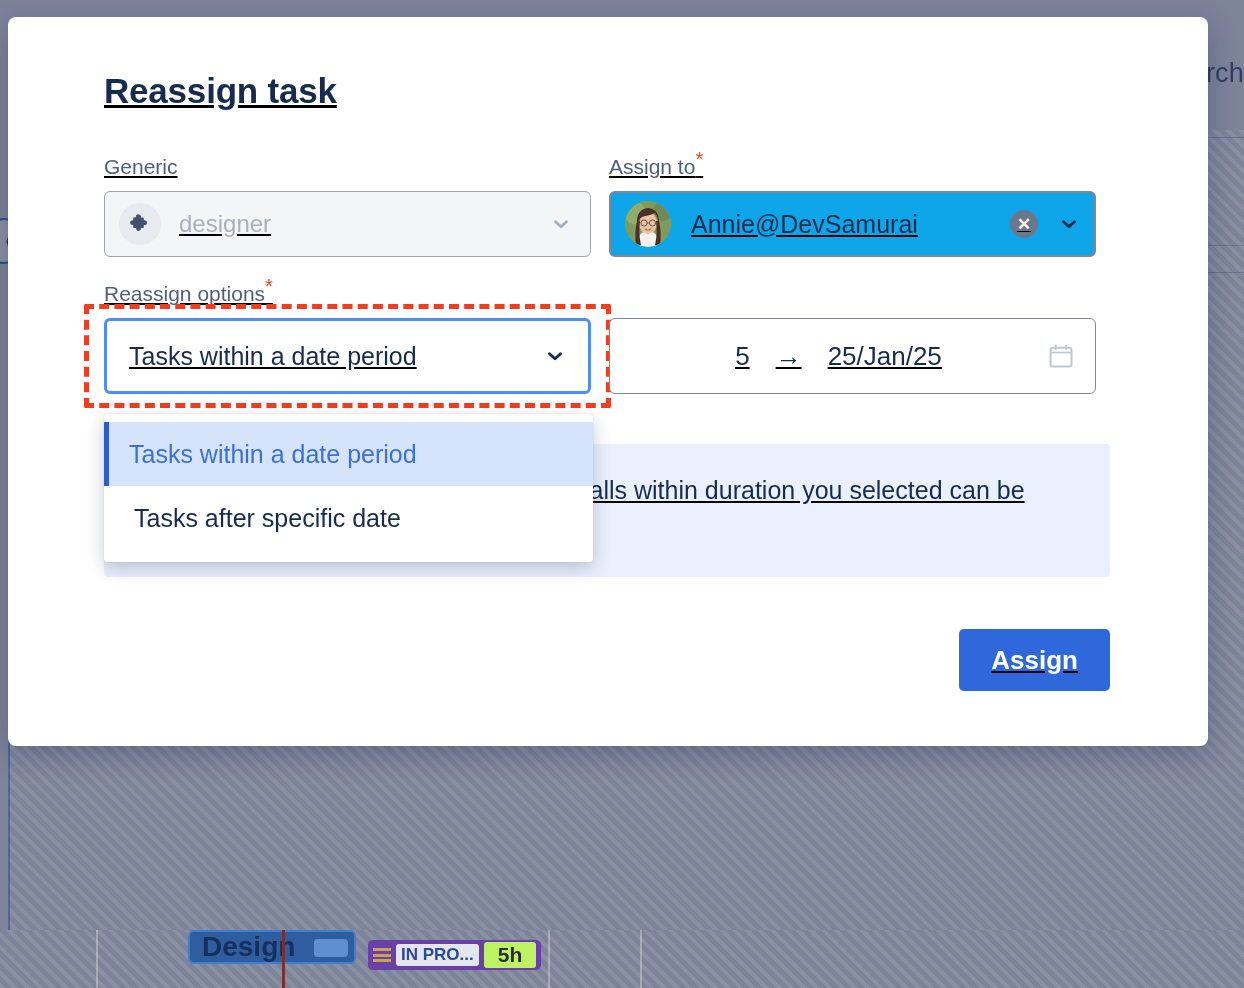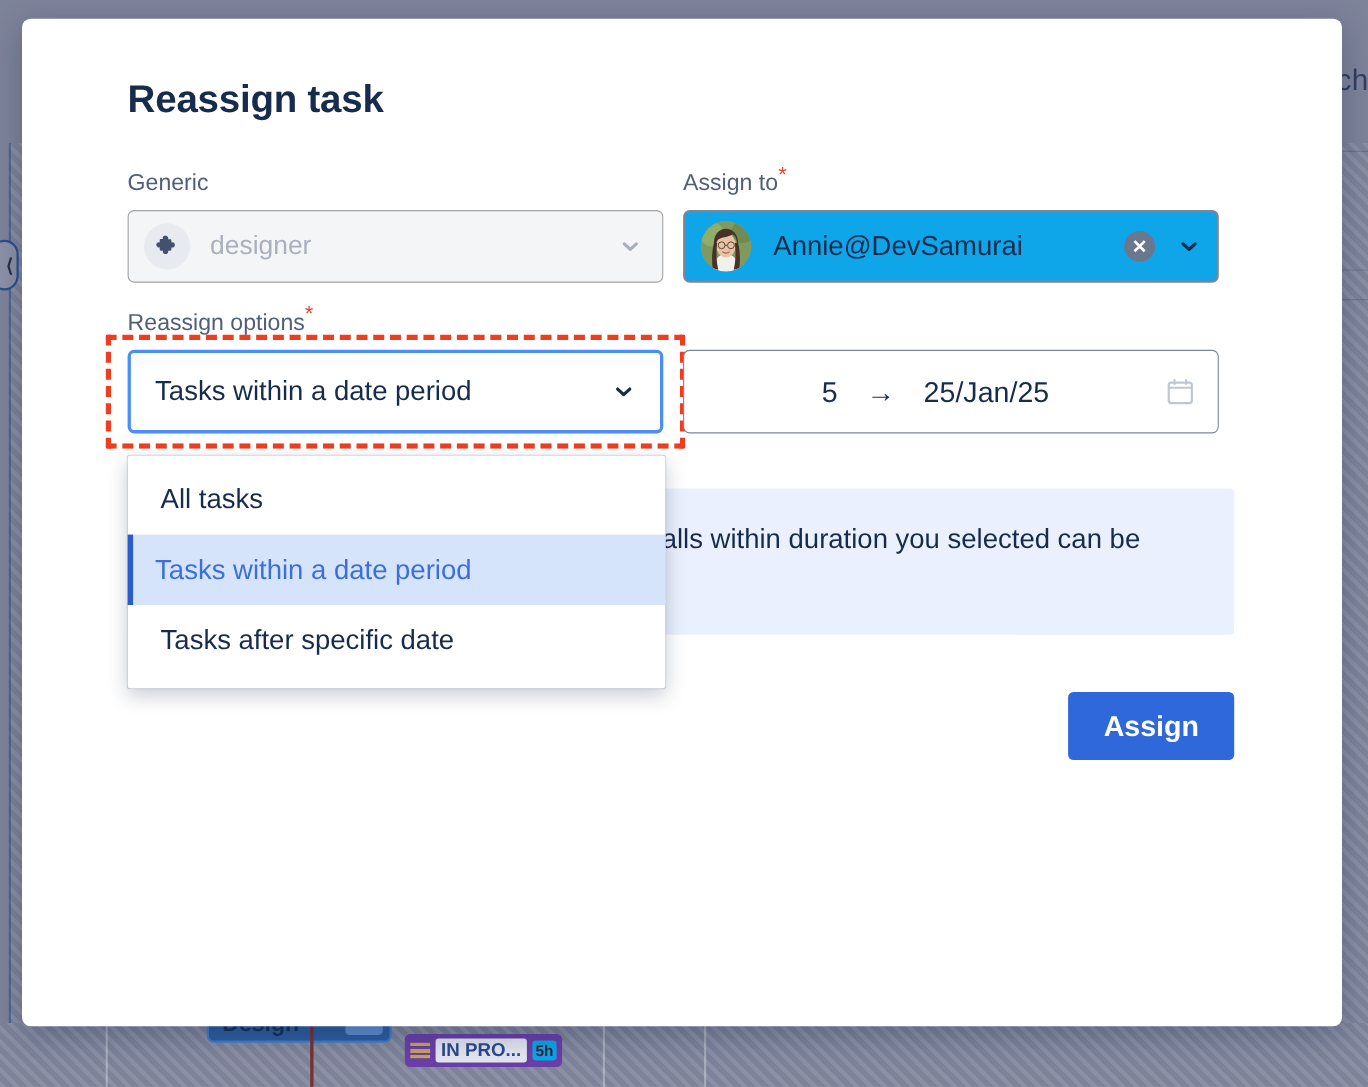--- a/index.html
+++ b/index.html
@@ -52,24 +52,24 @@
   }
   .bg-bottom-strip {
     position: absolute; left: 0; right: 0; bottom: 0; height: 58px;
     background:
       repeating-linear-gradient(45deg,
         rgba(255,255,255,0.11) 0 4px,
         rgba(255,255,255,0.00) 4px 9px),
       #7d8399;
   }
   .bg-chip-design {
-    position: absolute; left: 188px; bottom: 40px;
+    position: absolute; left: 188px; bottom: 24px;
     width: 168px; height: 34px; border-radius: 6px;
     background: #2f5d9e; border: 2px solid #3f7fd0;
-    color: #15305e; font-size: 21px; font-weight: 700;
+    color: #15305e; font-size: 28px; font-weight: 700;
     display: flex; align-items: center; padding-left: 12px;
     overflow: hidden;
   }
   .bg-chip-design .handle {
     position: absolute; right: 6px; top: 7px; width: 34px; height: 18px;
     background: #5f8fd0; border-radius: 4px;
   }
   .bg-redline {
     position: absolute; left: 282px; bottom: 0; width: 3px; height: 58px;
     background: #7a3030;
@@ -85,37 +85,38 @@
     background:
       linear-gradient(#c8a450 0 3px, transparent 3px 6px,
                       #c8a450 6px 9px, transparent 9px 11px,
                       #c8a450 11px 14px);
   }
   .bg-chip-inpro .pill {
     background: #e4e6ef; color: #2b4a8f; font-size: 17px; font-weight: 700;
     border-radius: 3px; padding: 1px 5px;
   }
   .bg-chip-inpro .pill2 {
-    background: #0ea5e9; color: #2b2b3a; font-size: 14px; font-weight: 700;
-    border-radius: 3px; padding: 1px 3px;
+    background: #bef264; color: #2b2b3a; font-size: 21px; font-weight: 700;
+    border-radius: 3px; padding: 1px 14px;
   }
   .bg-col-sep {
     position: absolute; bottom: 0; width: 2px; height: 58px;
     background: rgba(255,255,255,.30);
   }
 
   
   #modal {
     position: absolute;
-    left: 20px; top: 17px;
-    width: 1200px; height: 916px;
+    left: 8px; top: 17px;
+    width: 1200px; height: 729px;
     background: #ffffff;
     border-radius: 8px;
     box-shadow: 0 8px 28px rgba(9,30,66,.28);
     padding: 54px 78px 0 96px;
+    text-decoration: underline;
   }
 
   .modal-title {
     font-size: 35px; font-weight: 700; color: #172b4d;
     letter-spacing: -0.2px;
     margin-bottom: 44px;
   }
 
   .field-label {
     font-size: 21px; color: #505f79;
@@ -374,21 +375,20 @@
         <div class="options-select">
           <span class="options-value">Tasks within a date period</span>
           <span class="chev">
             <svg width="24" height="24" viewBox="0 0 24 24" fill="none" stroke="#172b4d" stroke-width="3.2" stroke-linecap="round" stroke-linejoin="round">
                 <path d="M6 9.5l6 5.5 6-5.5"></path>
               </svg>
           </span>
         </div>
 
         <div class="options-menu">
-          <div class="menu-item">All tasks</div>
           <div class="menu-item selected">Tasks within a date period</div>
           <div class="menu-item">Tasks after specific date</div>
         </div>
       </div>
     </div>
 
     <div class="col date-block">
       <div class="field-label" style="visibility:hidden;">&nbsp;</div>
       <div class="date-field">
         <span class="date-text">

